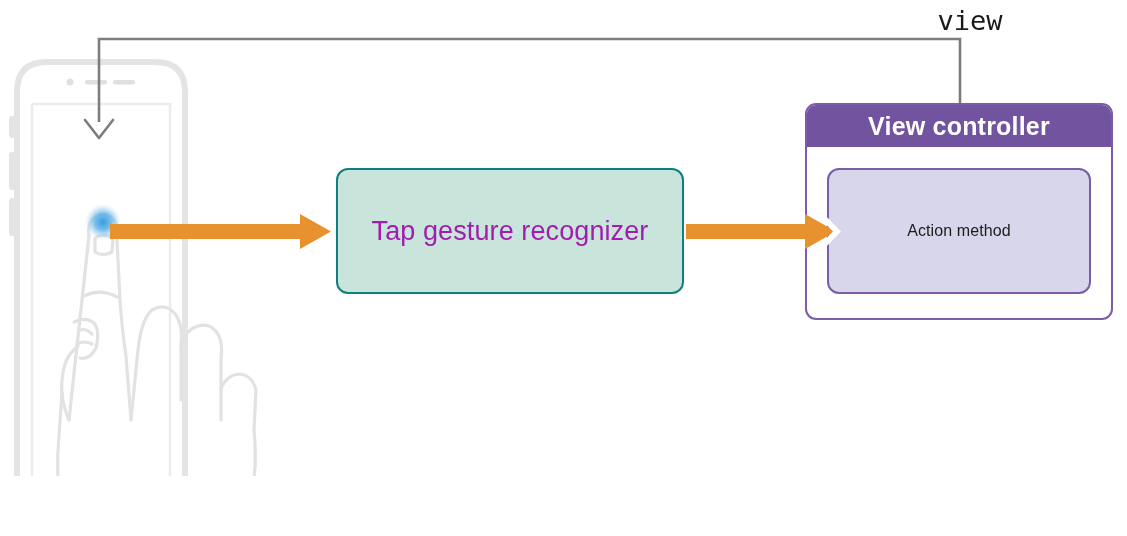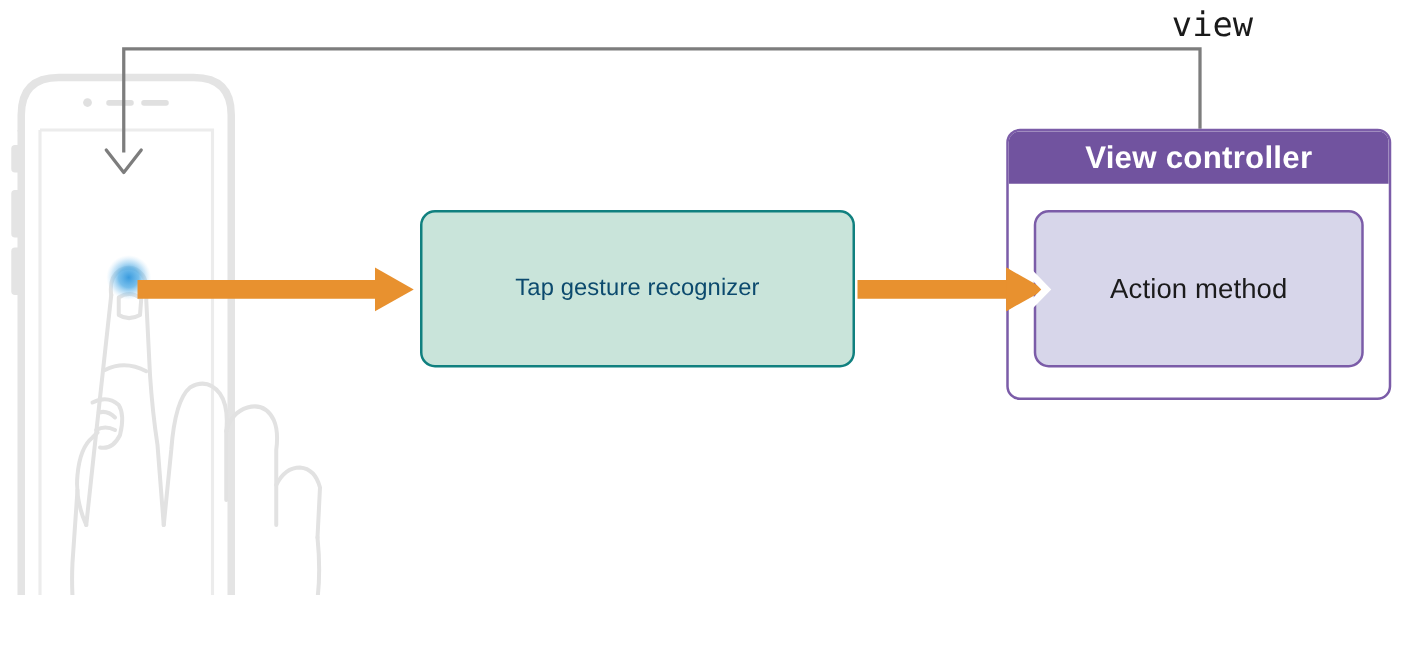--- a/index.html
+++ b/index.html
@@ -49,22 +49,22 @@
     height: 126px;
     box-sizing: border-box;
     background: #c9e4da;
     border: 2.5px solid #10807f;
     border-radius: 12px;
     display: flex;
     align-items: center;
     justify-content: center;
   }
   #recognizer-label {
-    font-size: 19px;
-    color: #0c4a6e;
+    font-size: 27px;
+    color: #a21caf;
     letter-spacing: 0.1px;
     white-space: nowrap;
   }
 
   
   #view-controller-box {
     position: absolute;
     left: 805px;
     top: 103px;
     width: 308px;
@@ -101,21 +101,21 @@
     height: 126px;
     box-sizing: border-box;
     background: #d7d6ea;
     border: 2.5px solid #7b5ca8;
     border-radius: 12px;
     display: flex;
     align-items: center;
     justify-content: center;
   }
   #action-method-label {
-    font-size: 22px;
+    font-size: 16px;
     color: #1b1b1b;
     letter-spacing: 0.1px;
     white-space: nowrap;
   }
 </style>
 </head>
 <body>
 
 <div id="canvas">
 

